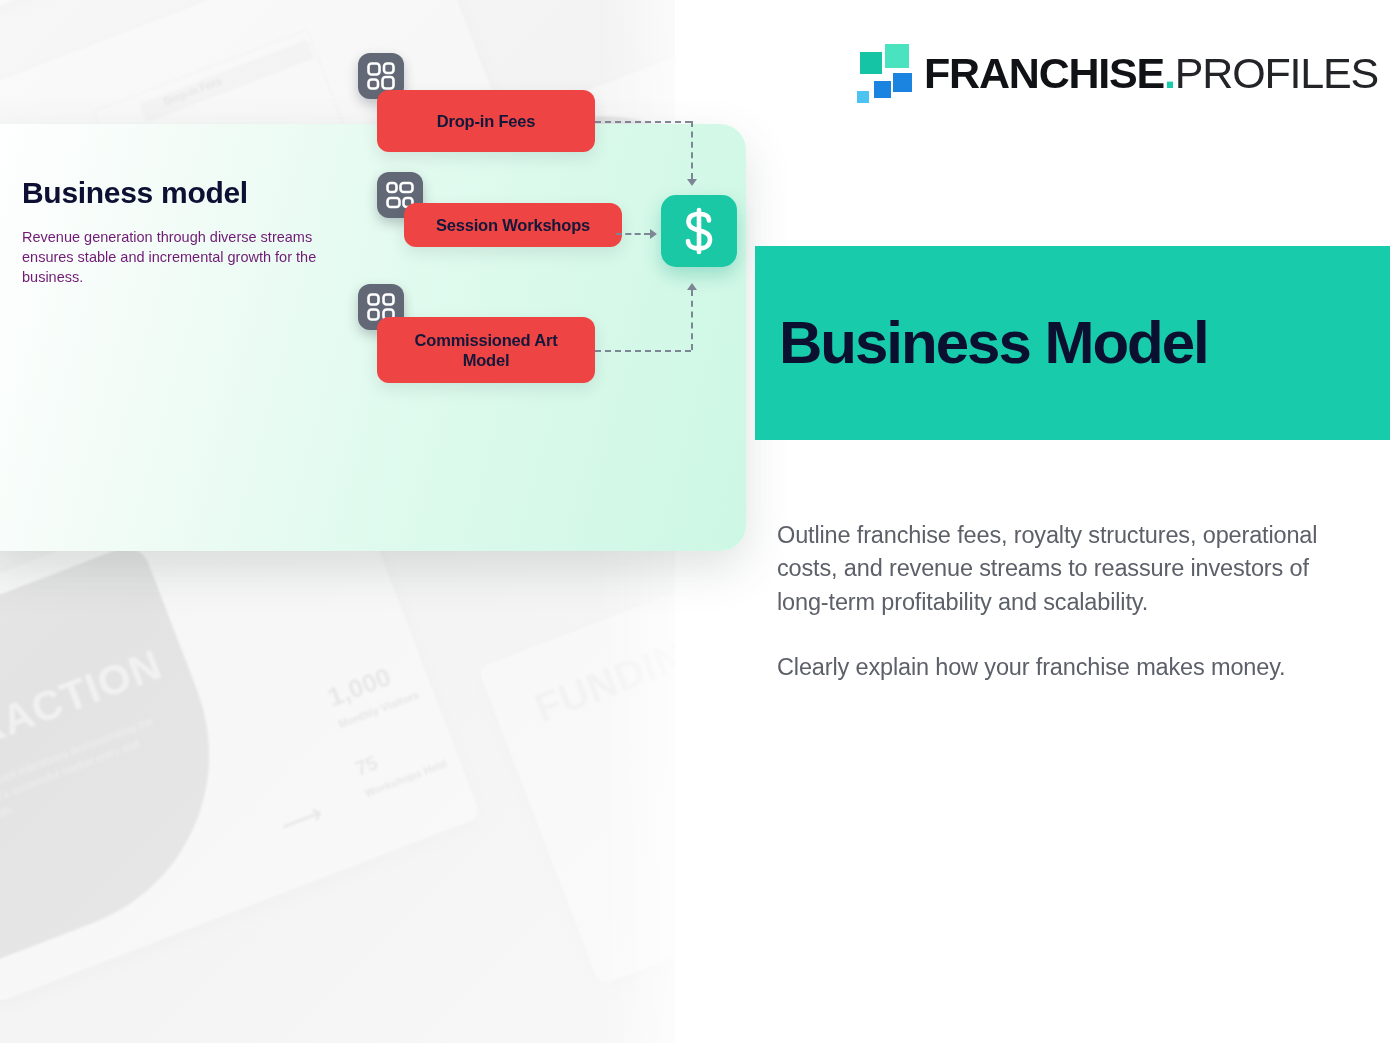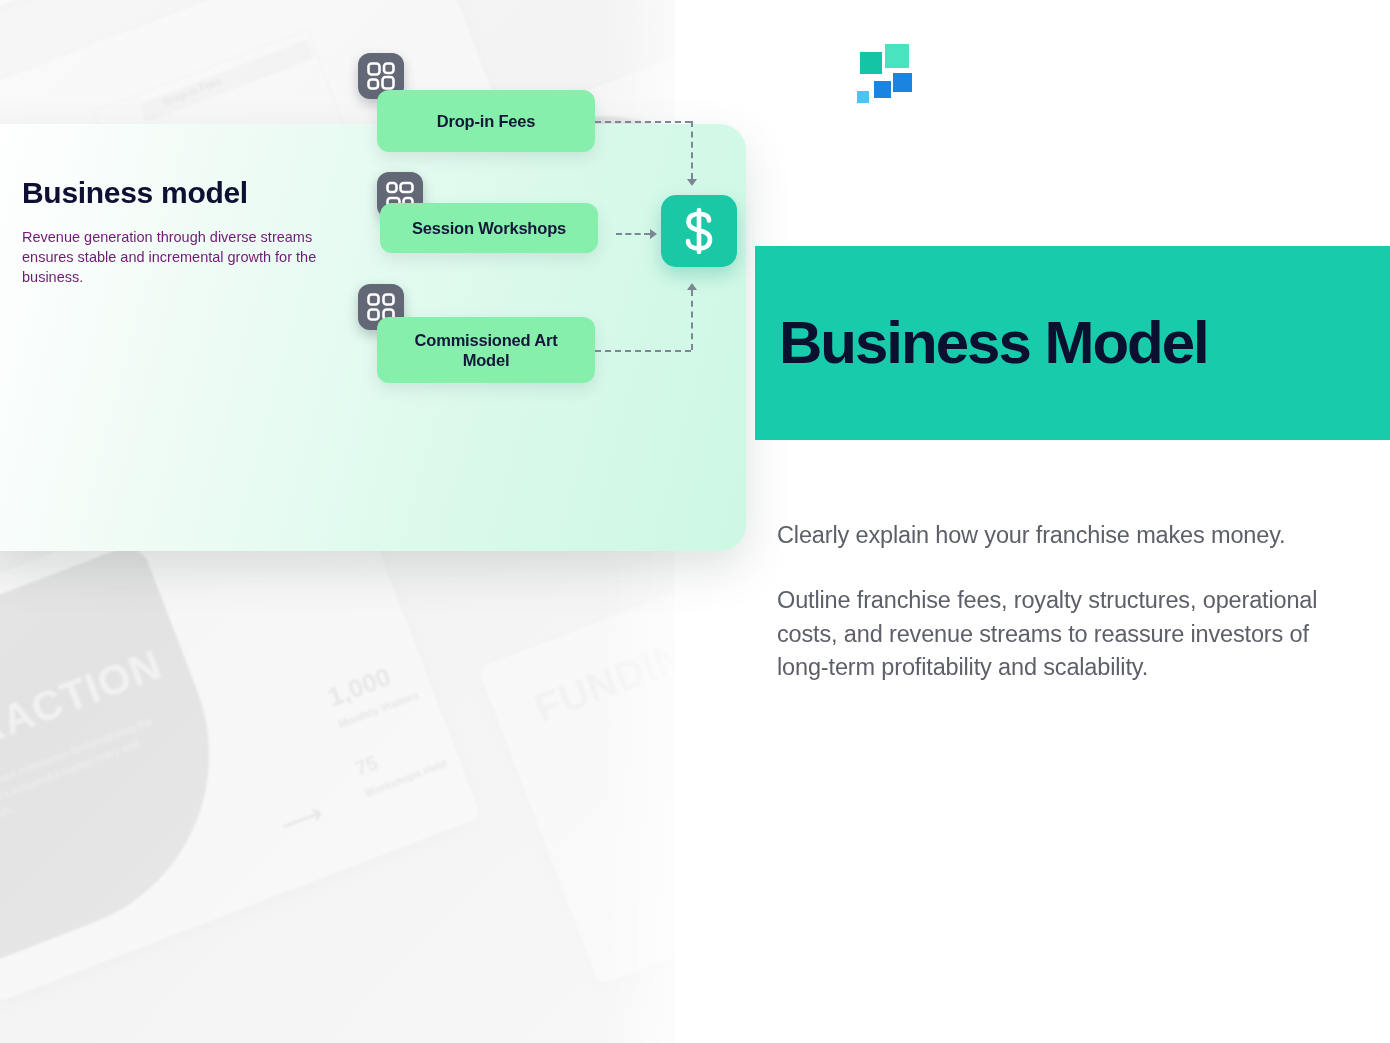--- a/index.html
+++ b/index.html
@@ -75,21 +75,21 @@
     z-index:22;
   }
   #card-sub{
     position:absolute; left:22px; top:227px; width:300px;
     font-size:14.5px; line-height:1.38; color:#701a75; z-index:22;
   }
 
   
   #diagram{ position:absolute; left:0; top:0; width:760px; height:427px; z-index:22; }
   .node{
-    position:absolute; background:#86efac; border-radius:12px;
+    position:absolute; background:#ef4444; border-radius:12px;
     box-shadow:0 6px 16px rgba(30,50,60,.10);
     display:flex; align-items:center; justify-content:center; text-align:center;
   }
   .node span{
     font-size:16.5px; font-weight:800; color:#131739; letter-spacing:-.2px; line-height:1.22;
   }
   .nodeicon{
     position:absolute; width:46px; height:46px; border-radius:12px;
     background:#636877; box-shadow:0 5px 12px rgba(40,45,60,.26);
   }
@@ -213,21 +213,21 @@
   </div>
 
   <div class="nodeicon" style="left:377px;top:172px;">
     <svg width="28" height="28" viewBox="0 0 28 28" aria-hidden="true">
       <rect x="1.5" y="2" width="9" height="9" rx="3" fill="none" stroke="#ffffff" stroke-width="2.6"></rect>
       <rect x="14.5" y="2" width="12" height="9" rx="3" fill="none" stroke="#ffffff" stroke-width="2.6"></rect>
       <rect x="1.5" y="17" width="12" height="9" rx="3" fill="none" stroke="#ffffff" stroke-width="2.6"></rect>
       <rect x="17.5" y="17" width="9" height="9" rx="3" fill="none" stroke="#ffffff" stroke-width="2.6"></rect>
     </svg>
   </div>
-  <div class="node" style="left:380px;top:203px;width:218px;height:50px;">
+  <div class="node" style="left:404px;top:203px;width:218px;height:44px;">
     <span>Session Workshops</span>
   </div>
 
   <div class="nodeicon" style="left:358px;top:284px;">
     <svg width="28" height="28" viewBox="0 0 28 28" aria-hidden="true">
       <rect x="1.5" y="1.5" width="10" height="10" rx="3" fill="none" stroke="#ffffff" stroke-width="2.6"></rect>
       <rect x="16.5" y="1.5" width="10" height="10" rx="3" fill="none" stroke="#ffffff" stroke-width="2.6"></rect>
       <rect x="1.5" y="16.5" width="10" height="10" rx="3" fill="none" stroke="#ffffff" stroke-width="2.6"></rect>
       <rect x="16.5" y="16.5" width="10" height="10" rx="3" fill="none" stroke="#ffffff" stroke-width="2.6"></rect>
     </svg>
@@ -256,22 +256,25 @@
 </div>
 
 <div id="brand-logo">
   <div id="logo-mark">
     <i style="left:8px;top:8px;width:22px;height:22px;background:#14c4a4;"></i>
     <i style="left:33px;top:0px;width:24px;height:24px;background:#4ae3bf;"></i>
     <i style="left:41px;top:29px;width:19px;height:19px;background:#1b84e0;"></i>
     <i style="left:22px;top:37px;width:17px;height:17px;background:#1b84e0;"></i>
     <i style="left:5px;top:47px;width:12px;height:12px;background:#4cc3f0;"></i>
   </div>
+  <div id="logo-text">
+    <span class="b">FRANCHISE</span><span class="dot" style="color:#17cbab">.</span><span class="l">PROFILES</span>
+  </div>
 </div>
 
 <div id="title-band" style="background: rgb(23, 203, 171);">
   <div id="band-title" style="color: rgb(12, 16, 48);">Business Model</div>
 </div>
 
 <div id="body-copy">
+  <p>Outline franchise fees, royalty structures, operational costs, and revenue streams to reassure investors of long-term profitability and scalability.</p>
   <p>Clearly explain how your franchise makes money.</p>
-  <p>Outline franchise fees, royalty structures, operational costs, and revenue streams to reassure investors of long-term profitability and scalability.</p>
 </div>
 
 </body></html>

